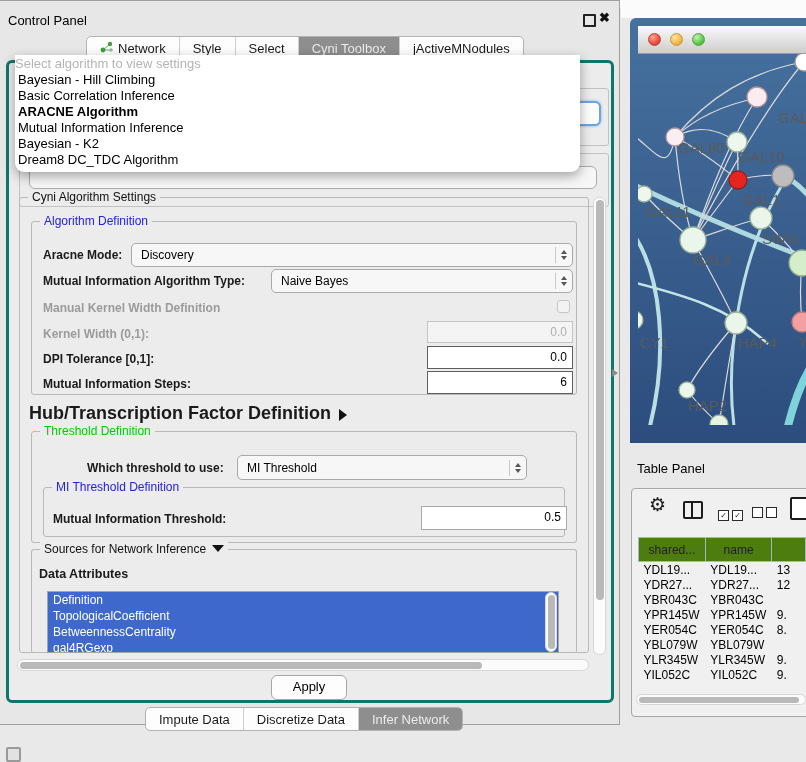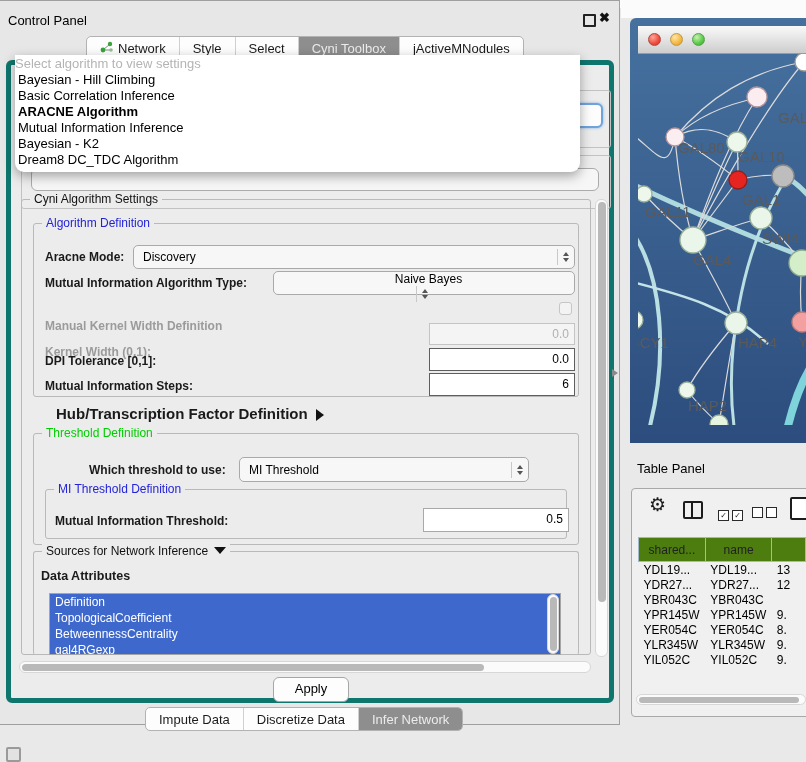--- a/index.html
+++ b/index.html
@@ -12,34 +12,34 @@
   #float-icon{left:583px;top:14px;width:9px;height:9px;border:2px solid #222;border-radius:1px;}
   #close-icon{left:599px;top:10px;font-size:13px;font-weight:bold;color:#111;}
   
   .tabstrip{display:flex;background:#fdfdfd;border:1px solid #b2b2b2;border-radius:5px;height:22px;overflow:hidden;}
   #top-tabs{left:86px;top:36px;}
   .tab{display:flex;align-items:center;padding:0 13px;font-size:13px;color:#1b1b1b;border-left:1px solid #d0d0d0;white-space:nowrap;}
   .tab:first-child{border-left:none;}
   .tab.selected{background:#8e8e8e;color:#ececec;}
   .tab .ticon{margin-right:5px;}
   
-  #content{left:6px;top:60px;width:608px;height:643px;background:#ececec;border:5px solid #0f766e;border-radius:6px;box-sizing:border-box;}
+  #content{left:6px;top:60px;width:608px;height:643px;background:#ececec;border:3px solid #0f766e;border-radius:6px;box-sizing:border-box;}
   
   .peek-box{border:1px solid #c2c2c2;border-radius:3px;}
   #peek1{left:10px;top:25px;width:588px;height:56px;}
   #peek-combo-focus{left:20px;top:38px;width:572px;height:25px;background:#fdfdfd;border:2px solid #6fa3dc;border-radius:6px;box-shadow:0 0 3px #7fb0e4;box-sizing:border-box;}
   #peek2{left:10px;top:90px;width:588px;height:52px;}
   #peek-combo2{left:20px;top:103px;width:568px;height:23px;background:#f6f6f6;border:1px solid #ababab;border-radius:6px;box-sizing:border-box;}
   
   .gbox{border:1px solid #b9b9b9;border-radius:3px;box-sizing:border-box;}
   .gtitle{position:absolute;top:-8px;left:8px;background:#ececec;padding:0 4px;font-size:12px;}
   .gtitle.blue{color:#2323d8;}
   .gtitle.green{color:#00cd00;}
   .flabel{font-size:12px;font-weight:bold;color:#1a1a1a;white-space:nowrap;}
-  .flabel.dis{color:#9b9b9b;margin-top:16px;}
+  .flabel.dis{color:#9b9b9b;}
   .combo{background:#f7f7f7;border:1px solid #a9a9a9;border-radius:5px;display:flex;align-items:center;box-sizing:border-box;}
   .combo .ctext{flex:1;font-size:12px;padding-left:9px;color:#000;}
   .combo .carrows{width:16px;display:flex;flex-direction:column;align-items:center;gap:2px;border-left:1px solid #c9c9c9;padding:3px 0;}
   .tri-up{width:0;height:0;border-left:3.5px solid transparent;border-right:3.5px solid transparent;border-bottom:4px solid #555;}
   .tri-dn{width:0;height:0;border-left:3.5px solid transparent;border-right:3.5px solid transparent;border-top:4px solid #555;}
   .tfield{background:#fff;border:1px solid #5e5e5e;box-sizing:border-box;font-size:12px;text-align:right;padding:3px 5px 0 0;color:#000;}
   .tfield.dis{background:#f4f4f4;border:1px solid #c4c4c4;color:#b0b0b0;}
   .checkbox{width:13px;height:13px;border:1px solid #c6c6c6;background:#f3f3f3;border-radius:3px;box-sizing:border-box;}
   
   .sb-track{background:#fbfbfb;border:1px solid #d7d7d7;border-radius:6px;box-sizing:border-box;}
@@ -150,37 +150,37 @@
     </div>
     <div class="abs flabel" style="left:34px;top:185px;">Aracne Mode:</div>
     <div class="abs combo" style="left:122px;top:180px;width:442px;height:24px;">
       <span class="ctext">Discovery</span>
       <span class="carrows">
           <span class="tri-up"></span>
           <span class="tri-dn"></span>
         </span>
     </div>
     <div class="abs flabel" style="left:34px;top:211px;">Mutual Information Algorithm Type:</div>
-    <div class="abs combo" style="left:262px;top:206px;width:302px;height:24px;flex-direction:column;">
+    <div class="abs combo" style="left:262px;top:206px;width:302px;height:24px;">
       <span class="ctext">Naive Bayes</span>
       <span class="carrows">
           <span class="tri-up"></span>
           <span class="tri-dn"></span>
         </span>
     </div>
     <div class="abs flabel dis" style="left:34px;top:238px;">Manual Kernel Width Definition</div>
     <div class="abs checkbox" style="left:548px;top:237px;"></div>
     <div class="abs flabel dis" style="left:34px;top:264px;">Kernel Width (0,1):</div>
     <div class="abs tfield dis" style="left:418px;top:258px;width:146px;height:22px;">0.0</div>
     <div class="abs flabel" style="left:34px;top:289px;">DPI Tolerance [0,1]:</div>
     <div class="abs tfield" style="left:418px;top:283px;width:146px;height:23px;">0.0</div>
     <div class="abs flabel" style="left:34px;top:314px;">Mutual Information Steps:</div>
     <div class="abs tfield" style="left:418px;top:308px;width:146px;height:23px;">6</div>
 
-    <div class="abs flabel" style="left:45px;top:340px;font-size:15px;"><span>Hub/Transcription Factor Definition</span><span class="arrow-right"></span></div>
+    <div class="abs flabel" style="left:12px;top:340px;font-size:18px;padding-left:8px;"><span>Hub/Transcription Factor Definition</span><span class="arrow-right"></span></div>
 
     <div class="abs gbox" style="left:22px;top:368px;width:546px;height:112px;">
       <span class="gtitle green">Threshold Definition</span>
     </div>
     <div class="abs flabel" style="left:78px;top:398px;">Which threshold to use:</div>
     <div class="abs combo" style="left:228px;top:392px;width:290px;height:25px;">
       <span class="ctext">MI Threshold</span>
       <span class="carrows">
           <span class="tri-up"></span>
           <span class="tri-dn"></span>
@@ -350,20 +350,25 @@
               <td>YPR145W</td>
               <td>YPR145W</td>
               <td>9.</td>
             </tr>
             <tr>
               <td>YER054C</td>
               <td>YER054C</td>
               <td>8.</td>
             </tr>
             <tr>
+              <td>YBL079W</td>
+              <td>YBL079W</td>
+              <td></td>
+            </tr>
+            <tr>
               <td>YLR345W</td>
               <td>YLR345W</td>
               <td>9.</td>
             </tr>
             <tr>
               <td>YIL052C</td>
               <td>YIL052C</td>
               <td>9.</td>
             </tr>
           </tbody>

